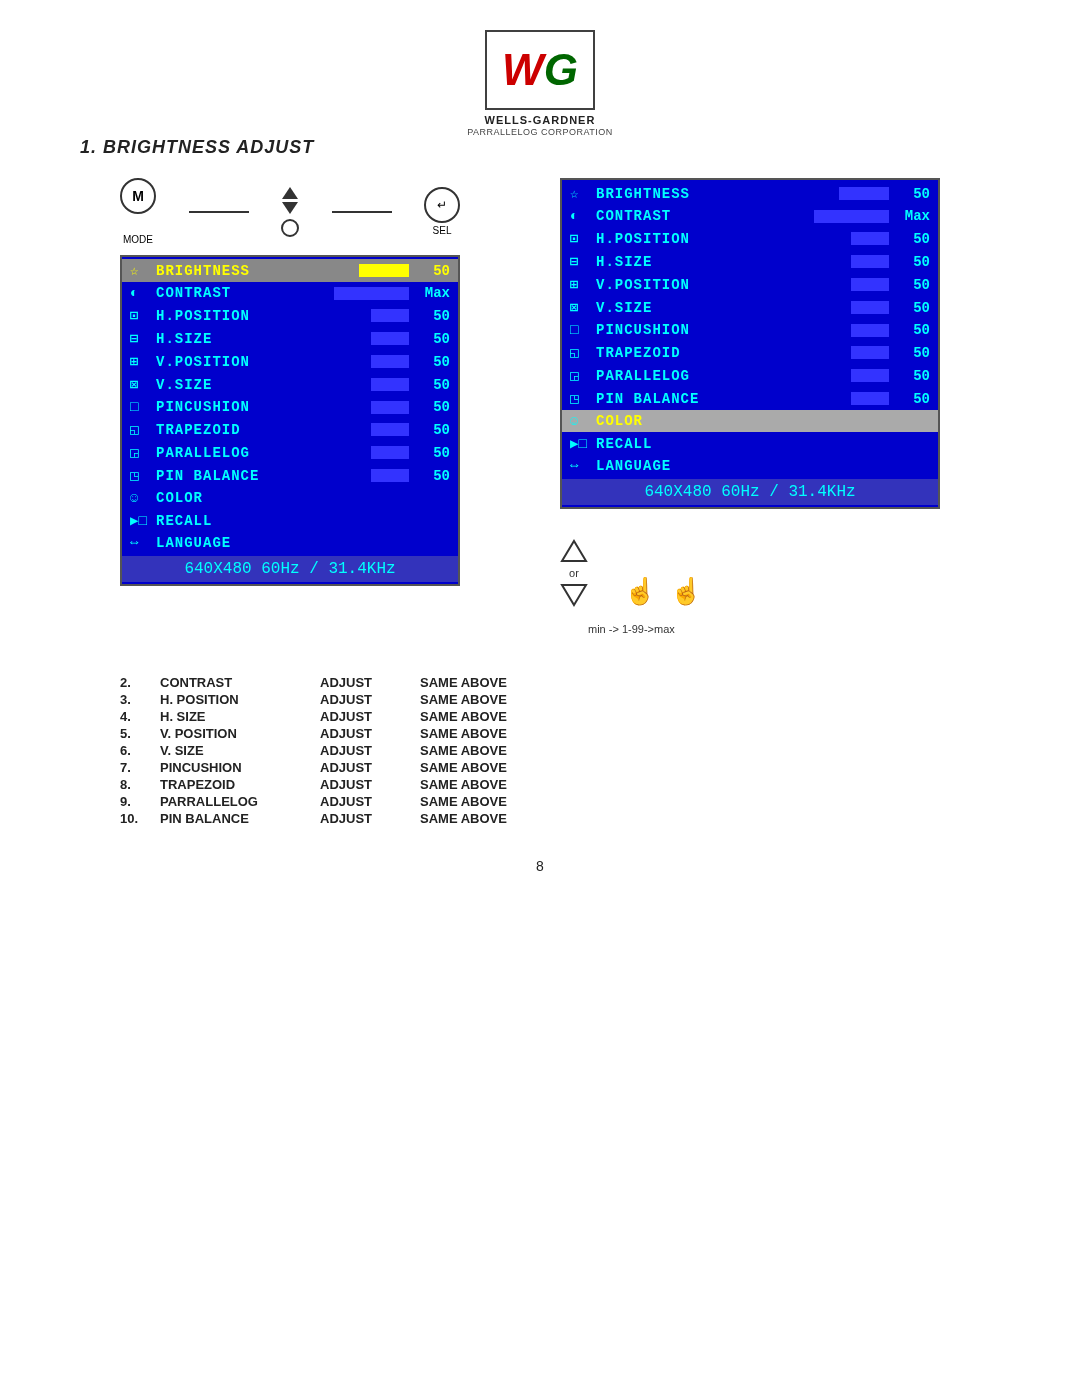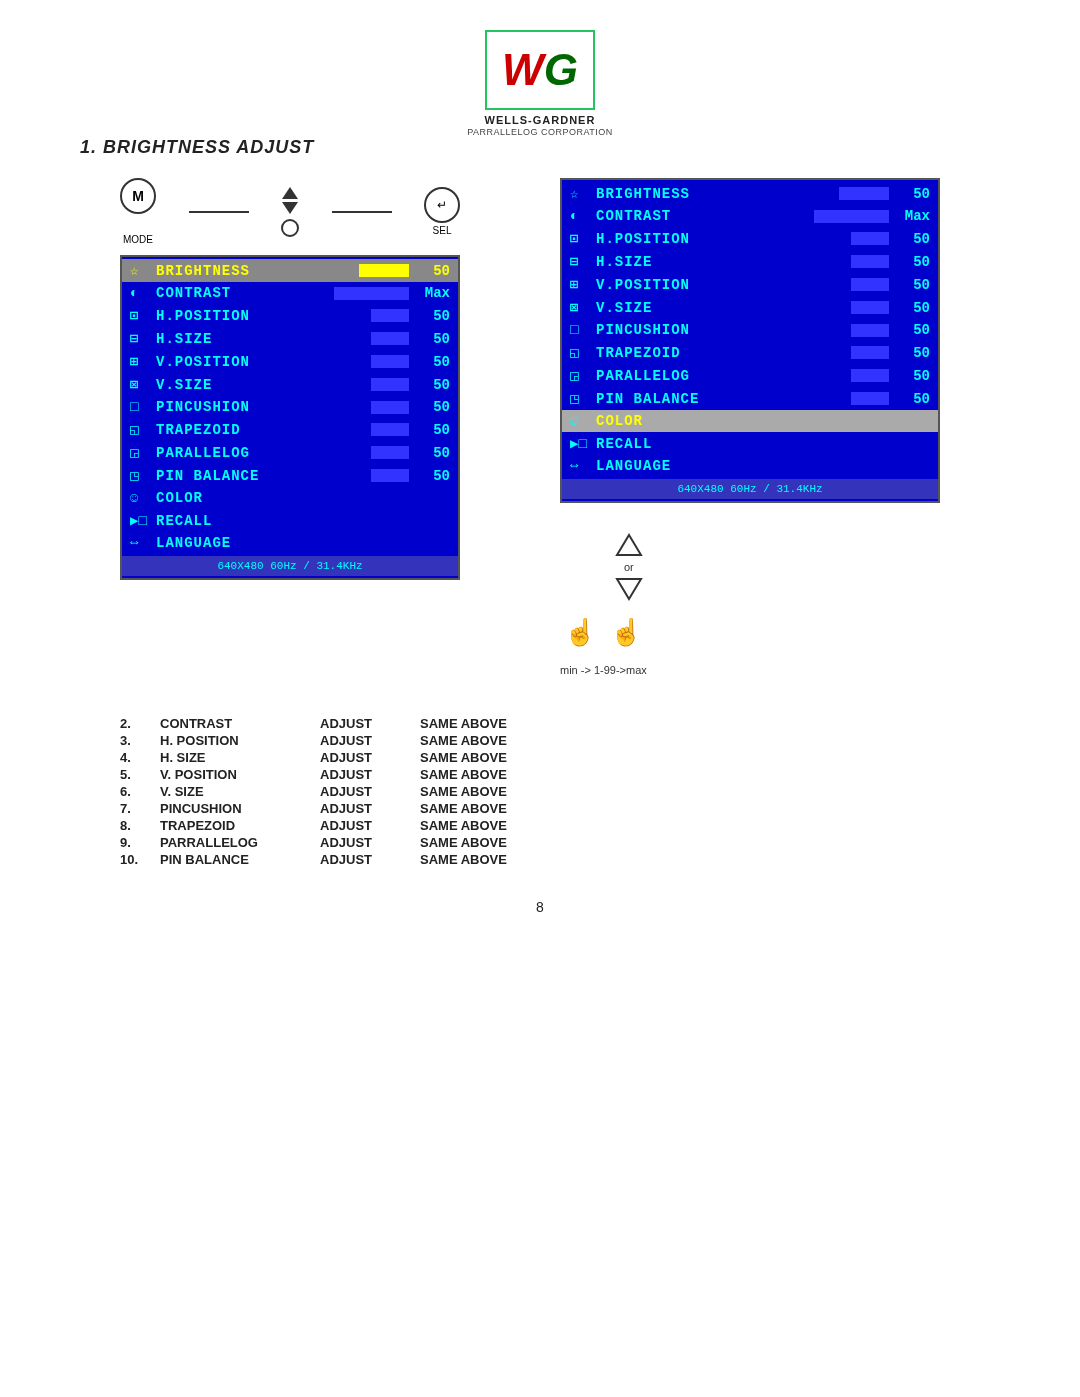--- a/index.html
+++ b/index.html
@@ -14,21 +14,21 @@
     }
 
     
     .logo-section {
       margin-top: 30px;
       display: flex;
       flex-direction: column;
       align-items: center;
     }
     .logo-box {
-      border: 2px solid #22c55e;
+      border: 2px solid #404040;
       width: 110px;
       height: 80px;
       display: flex;
       align-items: center;
       justify-content: center;
       position: relative;
       background: white;
     }
     .logo-w-red { color: #cc0000; }
     .logo-w-green { color: #006600; }
@@ -181,21 +181,21 @@
       text-align: right;
       color: #00ffff;
       font-family: 'Courier New', monospace;
     }
     .osd-status-bar {
       background: #3333bb;
       color: #00ffff;
       text-align: center;
       padding: 4px;
       font-family: 'Courier New', monospace;
-      font-size: 11px;
+      font-size: 16px;
       margin-top: 2px;
     }
 
     
     .right-panel {
       display: flex;
       flex-direction: column;
       align-items: flex-start;
       flex: 1;
     }
@@ -472,21 +472,21 @@
         <div class="osd-row">
           <span class="osd-icon">⇔</span>
           <span class="osd-label">LANGUAGE</span>
         </div>
 
         <div class="osd-status-bar">640X480   60Hz / 31.4KHz</div>
       </div>
     </div>
 
     <div class="nav-hint">
-      <div style="display:flex;flex-direction:column;align-items:flex-end;gap:16px;margin-top:10px;">
+      <div style="display:flex;align-items:flex-end;gap:36px;margin-top:10px;">
         <div style="display:flex;flex-direction:column;align-items:center;gap:4px;">
 
           <svg width="28" height="24" viewBox="0 0 28 24">
             <polygon points="14,2 26,22 2,22" fill="none" stroke="#333" stroke-width="2"></polygon>
           </svg>
           <span style="font-size:11px;color:#333;">or</span>
 
           <svg width="28" height="24" viewBox="0 0 28 24">
             <polygon points="14,22 26,2 2,2" fill="none" stroke="#333" stroke-width="2"></polygon>
           </svg>

